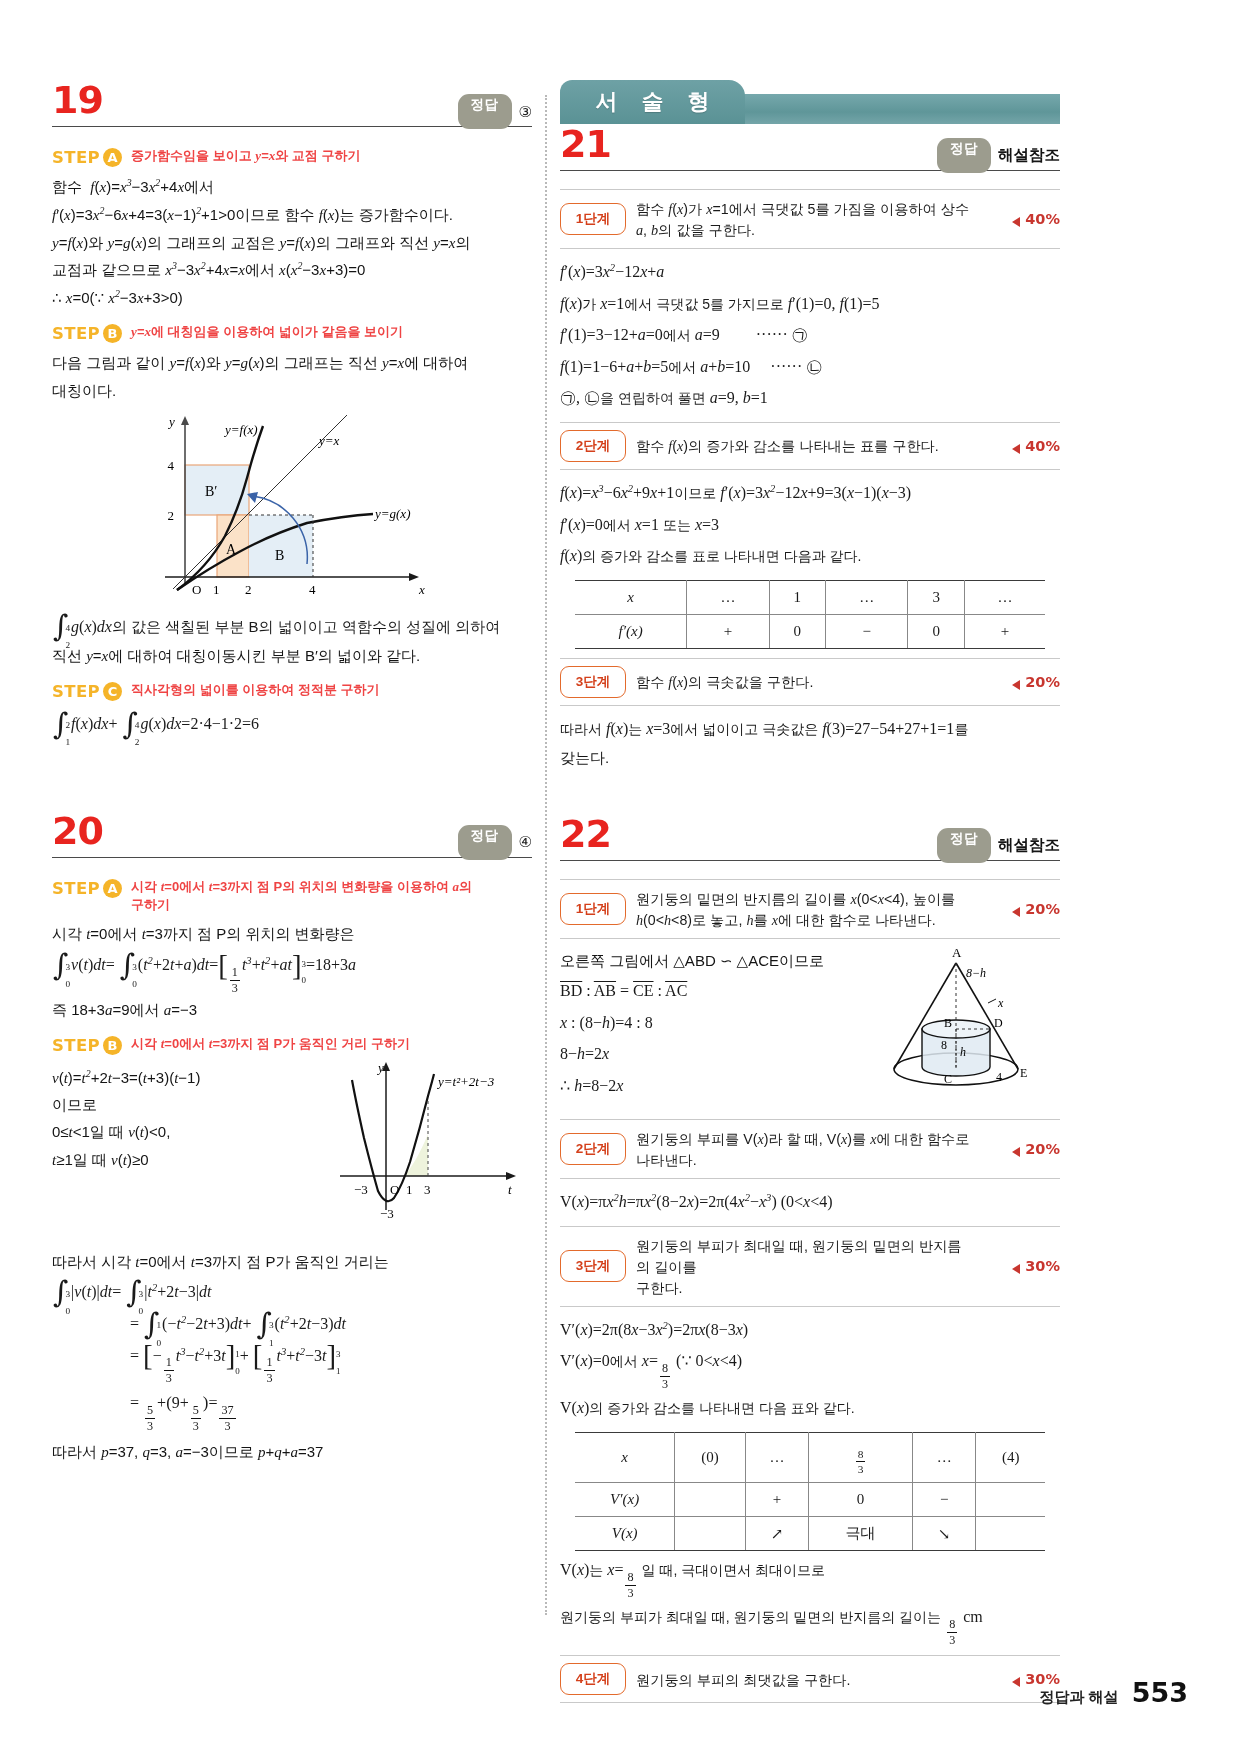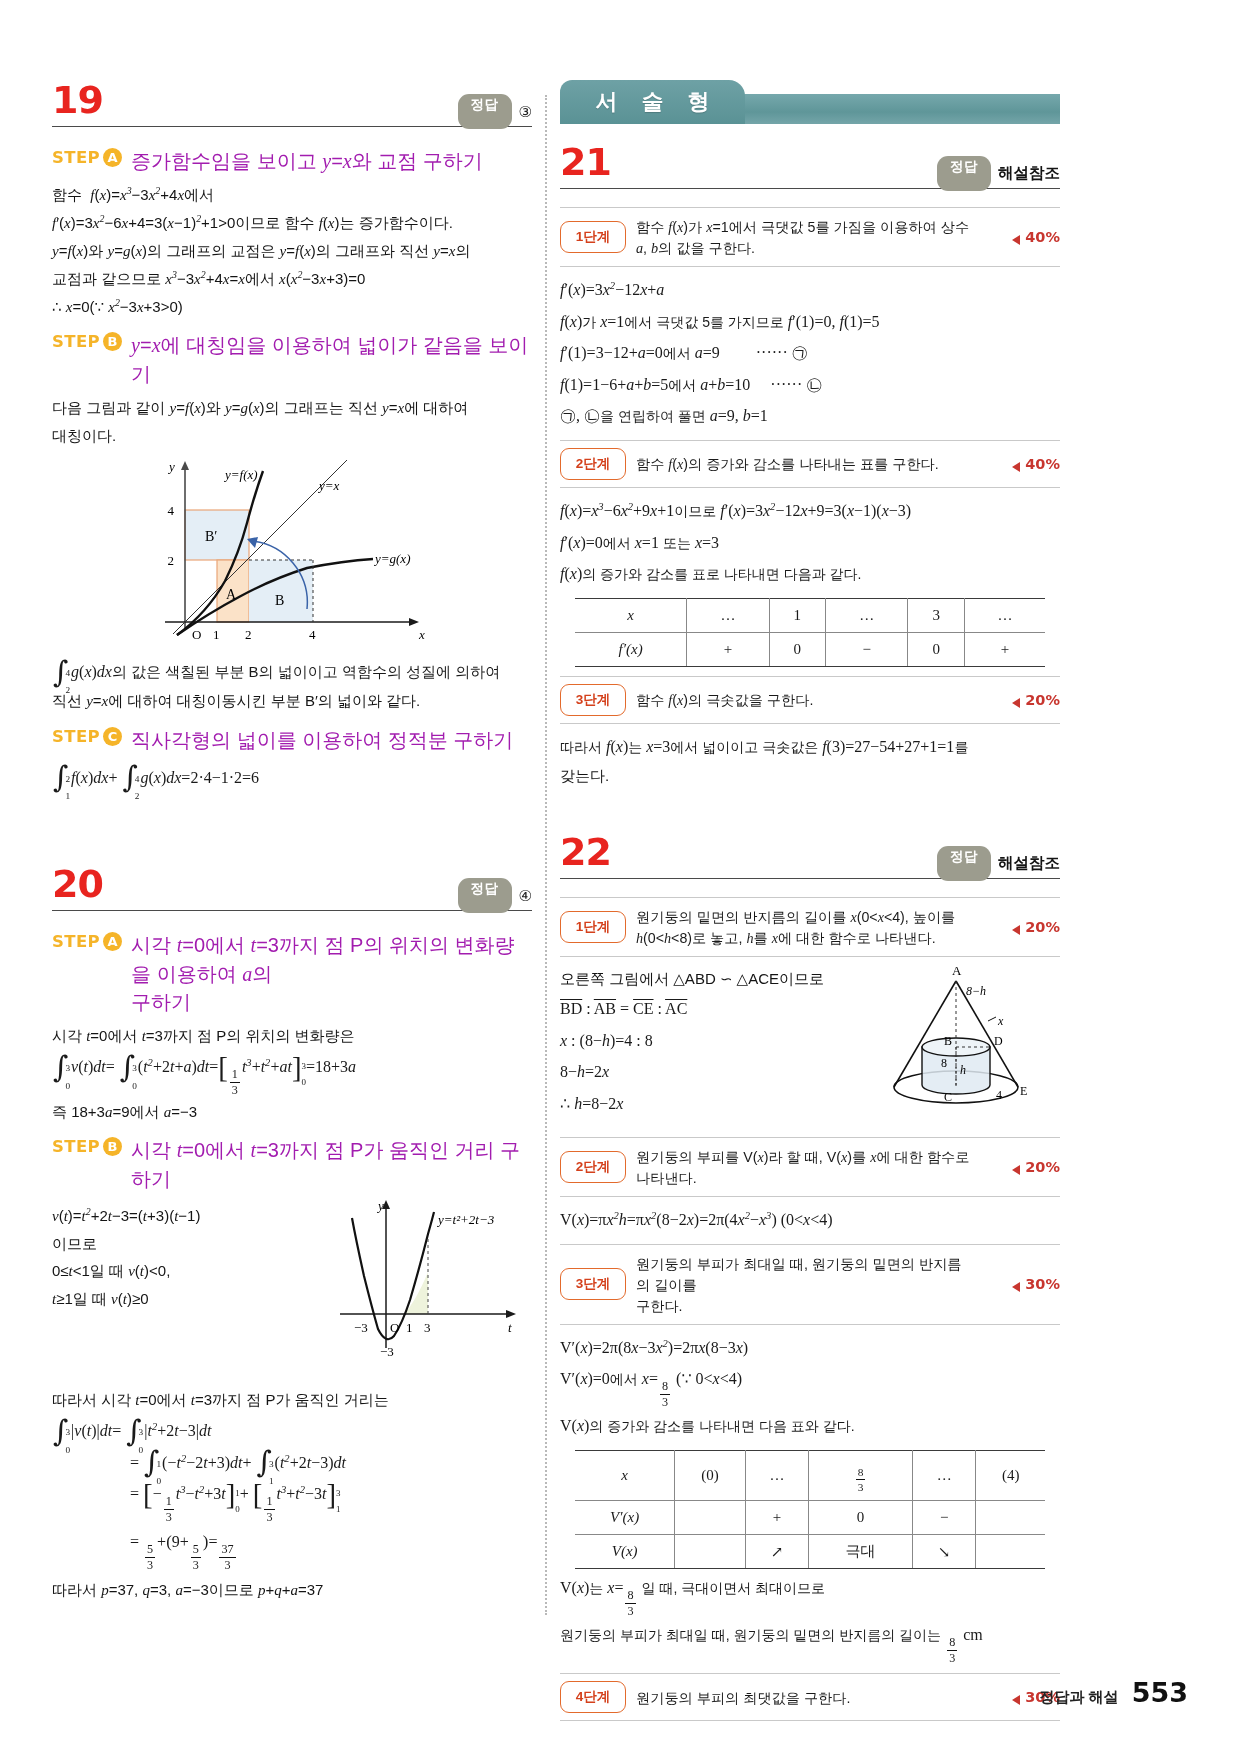--- a/index.html
+++ b/index.html
@@ -49,21 +49,21 @@
     font-family:"DejaVu Sans",sans-serif;
     font-size:16.5px; font-weight:bold; color:#f5b429;
     letter-spacing:0.4px; padding-top:1px;
   }
   .step-badge {
     width:19px; height:19px; border-radius:50%;
     background:#f5b429; color:#fff; font-size:13px; font-weight:bold;
     display:inline-flex; align-items:center; justify-content:center;
     margin-left:1px;
   }
-  .step-title { font-size:20px; font-weight:normal; color:#a21caf; line-height:1.42; }
+  .step-title { font-size:13px; font-weight:bold; color:#ef4444; line-height:1.42; }
 
   
   .txt { font-size:15px; line-height:1.72; color:#141414; margin:1px 0; }
   .mth { font-family:"Liberation Serif","DejaVu Serif",serif; font-style:italic; }
   .mthu { font-family:"Liberation Serif","DejaVu Serif",serif; font-style:normal; }
   sup.s { font-size:0.66em; vertical-align:super; font-style:italic;
           font-family:"Liberation Serif",serif; }
 
   .eqline { font-size:16px; line-height:1.85; margin:2px 0;
             font-family:"Liberation Serif","DejaVu Serif",serif; }
@@ -84,21 +84,20 @@
   .brk .lims { display:inline-flex; flex-direction:column; justify-content:space-between;
                height:1.8em; font-size:0.56em; margin-left:0px; padding:1px 0; }
 
   
   .fig { display:block; margin:4px auto; }
   .fig-center { text-align:center; }
 
   
   .banner {
     position:relative; height:44px; width:100%;
-    margin-bottom:18px;
   }
   .banner-bg {
     position:absolute; left:0; top:14px; right:0; height:30px;
     background:linear-gradient(180deg,#76a8ac 0%,#5f9699 60%,#74a5a9 100%);
   }
   .banner-tab {
     position:absolute; left:0; top:0; width:185px; height:44px;
     background:linear-gradient(180deg,#6ea1a5 0%,#5a9295 100%);
     border-radius:12px 16px 0 0;
     display:flex; align-items:center; justify-content:center;

